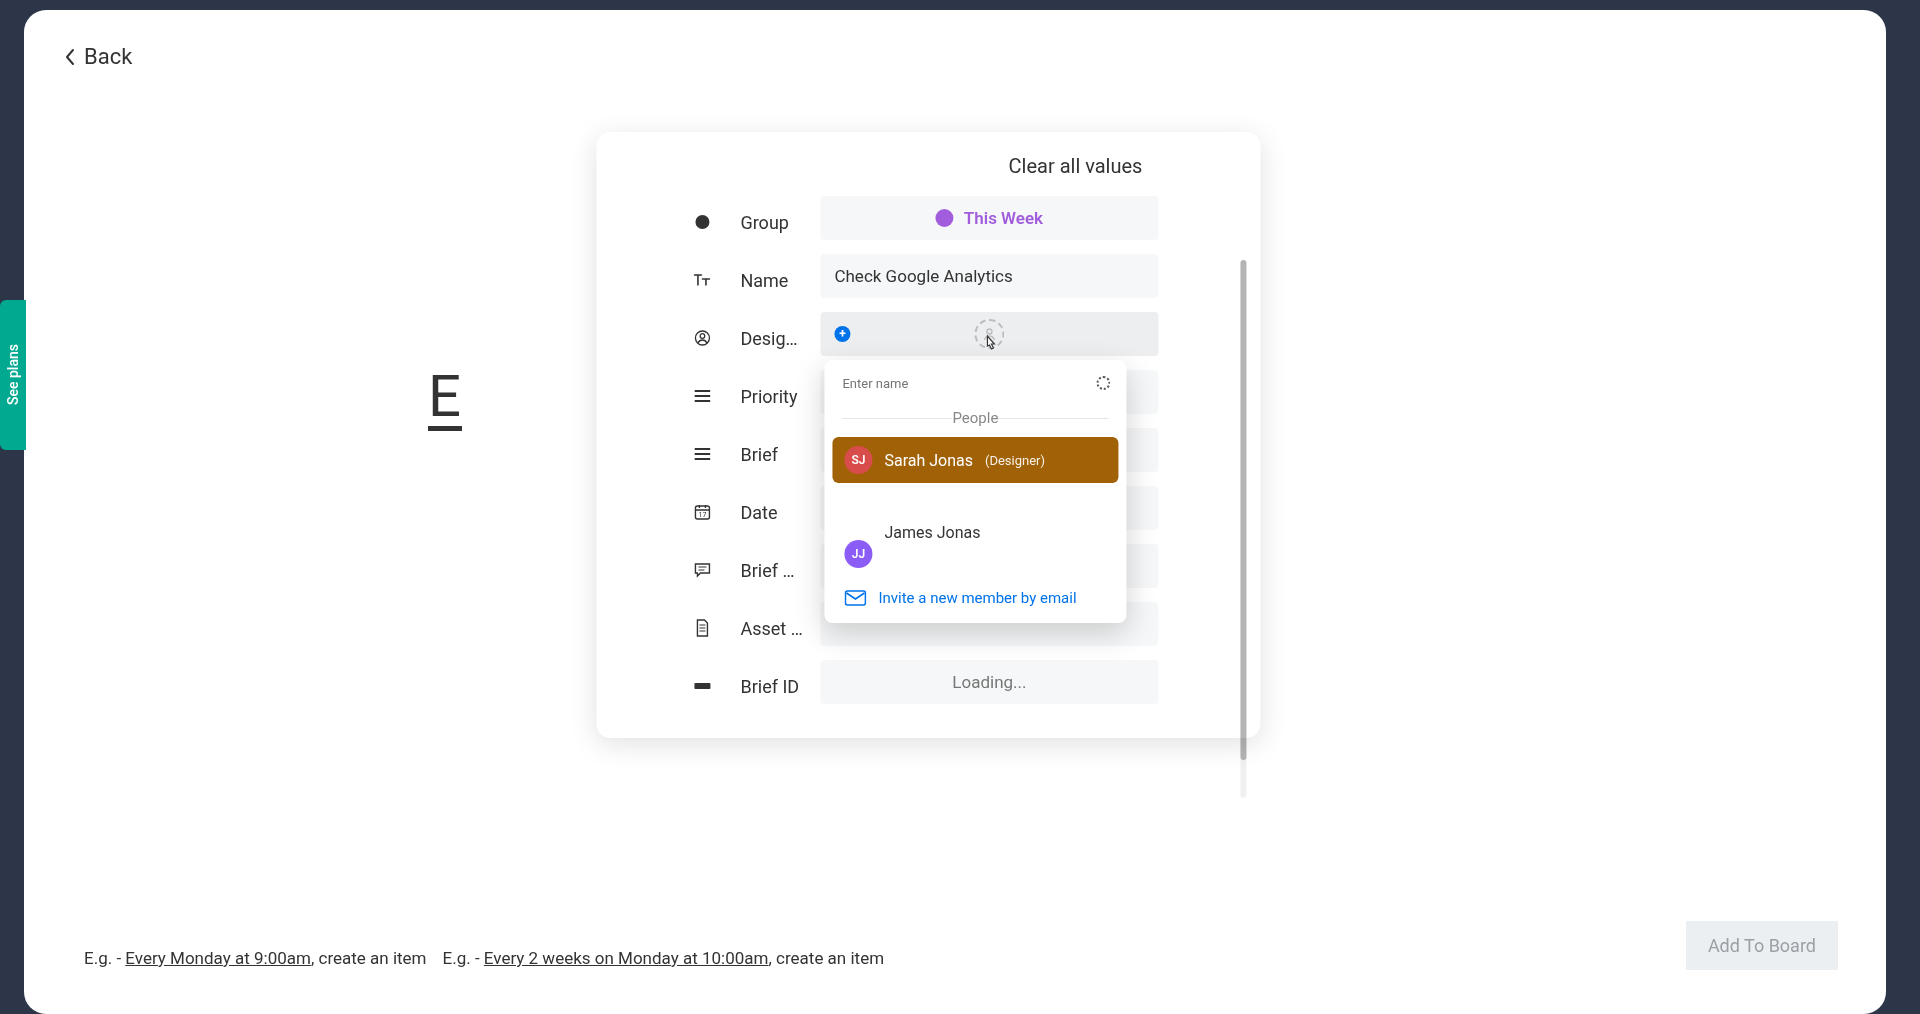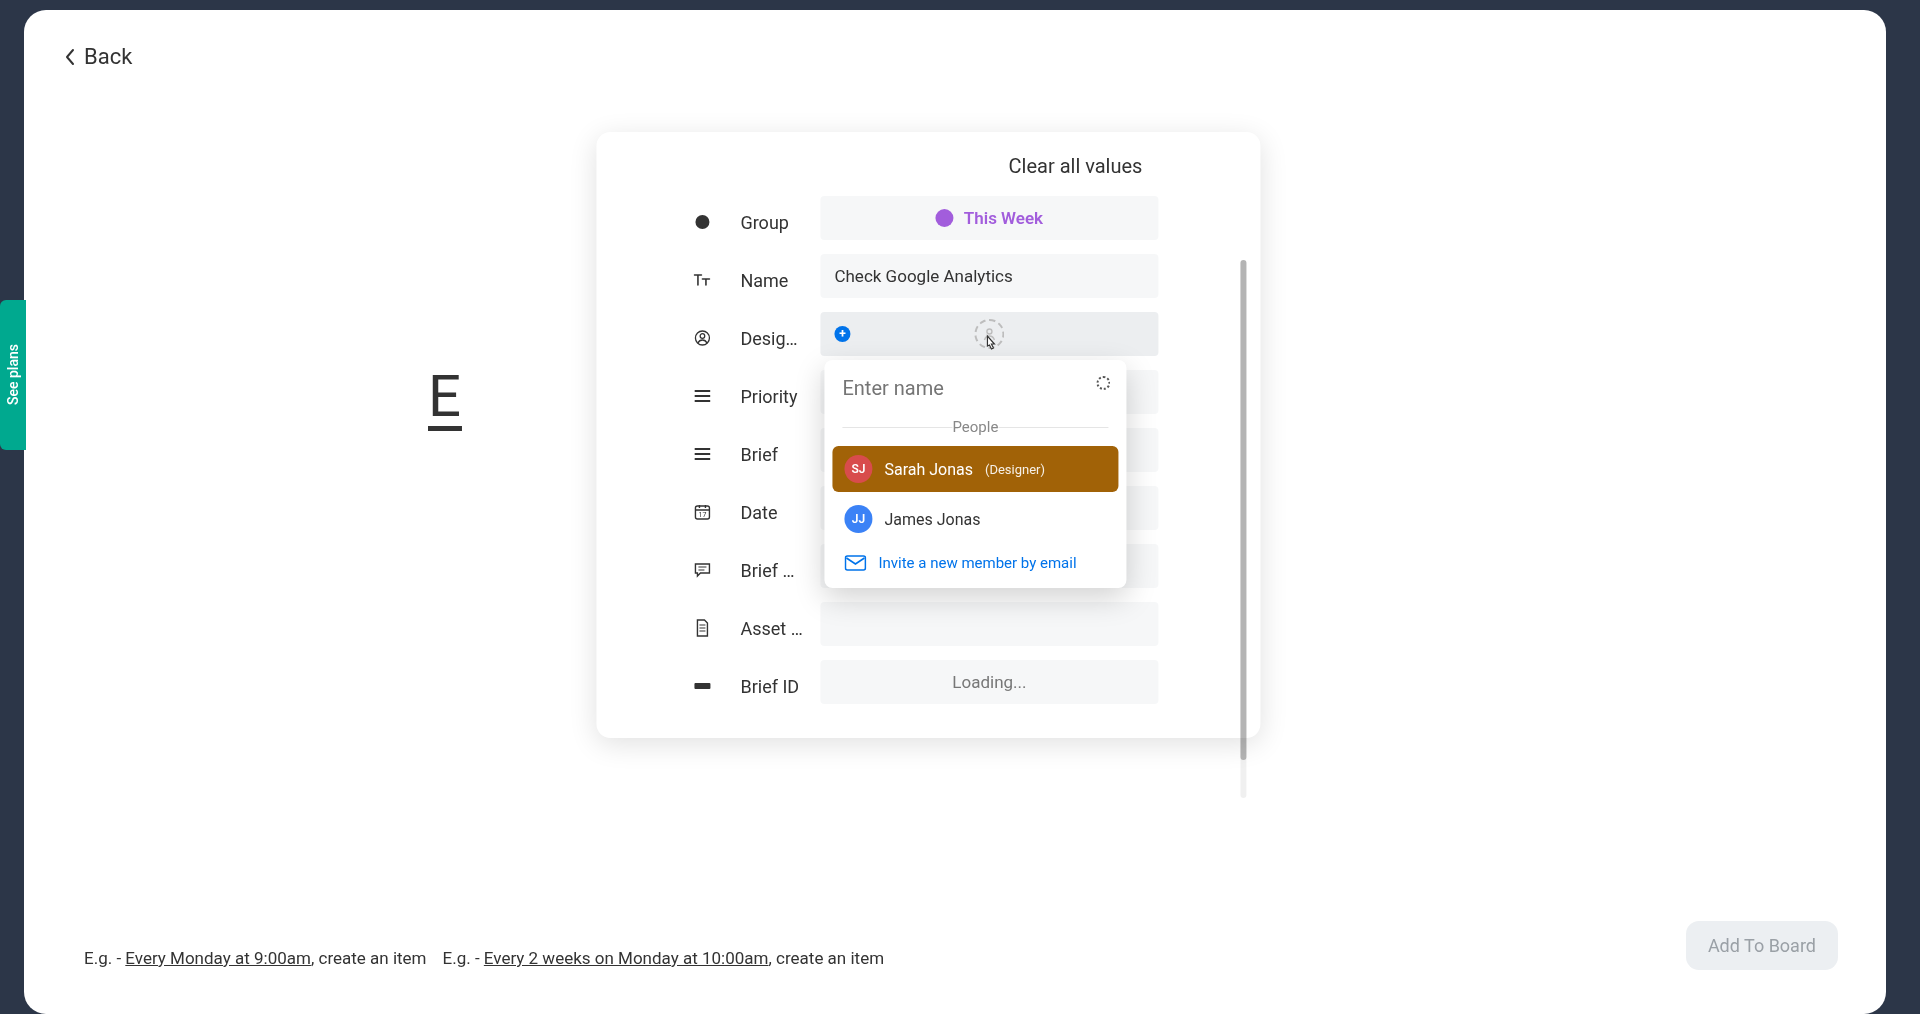--- a/index.html
+++ b/index.html
@@ -206,21 +206,21 @@
       padding: 10px 8px 10px 8px;
     }
     .dropdown-input-row {
       position: relative;
       padding: 0 6px 6px 6px;
     }
     .dropdown-input {
       width: 100%;
       border: none;
       outline: none;
-      font-size: 20px;
+      font-size: 13px;
       padding: 6px 30px 6px 4px;
       color: #15803d;
     }
     .spinner {
       position: absolute;
       right: 8px;
       top: 6px;
       width: 14px;
       height: 14px;
       border: 2px dotted #555;
@@ -259,21 +259,21 @@
       height: 28px;
       border-radius: 50%;
       display: inline-flex;
       align-items: center;
       justify-content: center;
       font-size: 12px;
       font-weight: 600;
       color: #fff;
     }
     .avatar.sj { background: #d84c4c; }
-    .avatar.jj { background: #3b82f6; }
+    .avatar.jj { background: #8b5cf6; margin-top: 44px; }
     .person-role {
       font-size: 13px;
       opacity: 0.9;
     }
     .invite-row {
       display: flex;
       align-items: center;
       gap: 12px;
       padding: 12px 12px 6px 12px;
       color: #0073ea;
@@ -311,21 +311,21 @@
     .examples .u {
       text-decoration: underline;
     }
     .add-board-btn {
       position: absolute;
       right: 48px;
       bottom: 44px;
       background: #eceff2;
       color: #9aa0a6;
       border: none;
-      border-radius: 13px;
+      border-radius: 0;
       padding: 14px 22px;
       font-size: 18px;
       cursor: not-allowed;
     }
     .loading-text {
       color: #777;
     }
     svg { display: block; }
   </style>
 </head>

